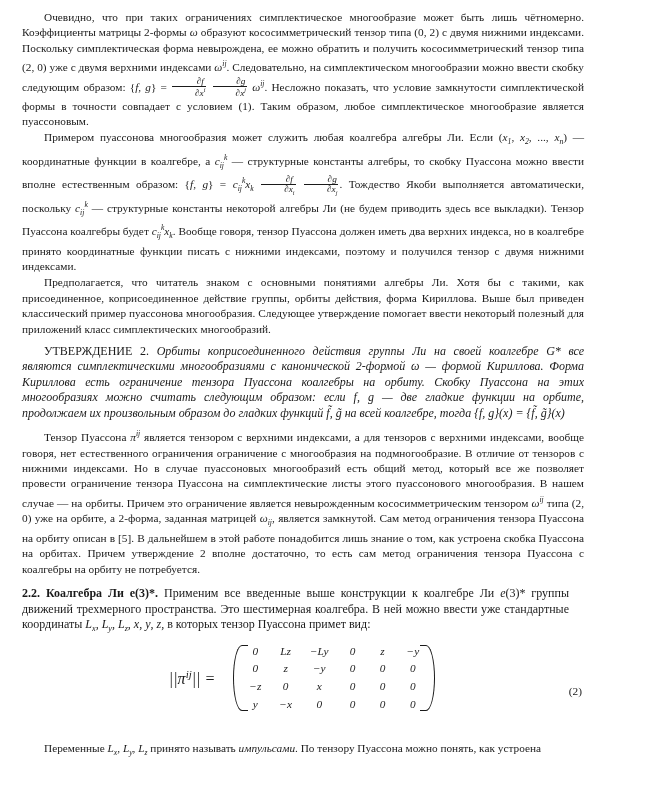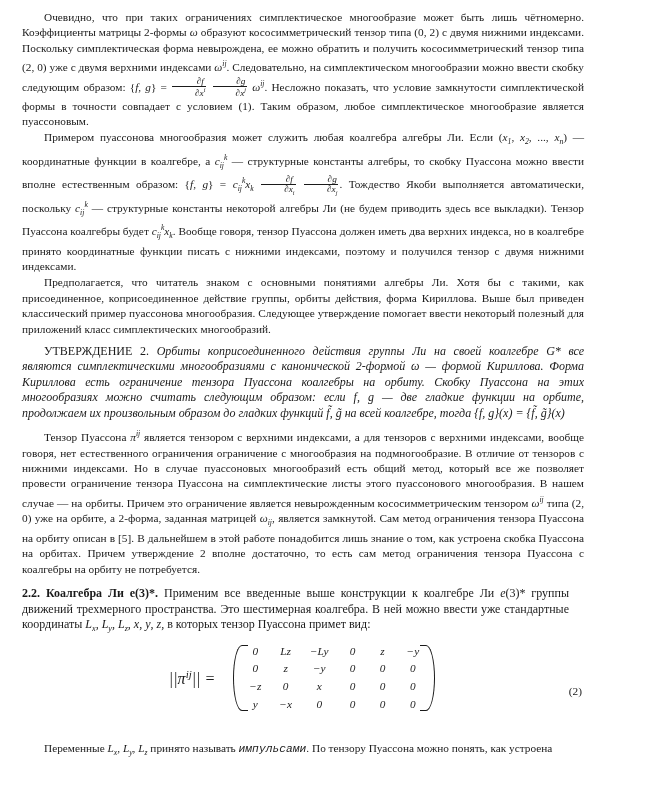--- a/index.html
+++ b/index.html
@@ -27,21 +27,20 @@
     font-size: 11.3px;
     line-height: 15.45px;
     text-indent: 22px;
     hyphens: none;
   }
   p.para.noindent {
     text-indent: 0;
   }
   .italic {
     font-style: italic;
-    font-family: Liberation Mono, monospace;
   }
   .bold {
     font-weight: bold;
   }
   .statement {
     margin: 7px 0 0 0;
     text-align: justify;
     font-size: 12px;
     line-height: 15.45px;
     text-indent: 22px;

